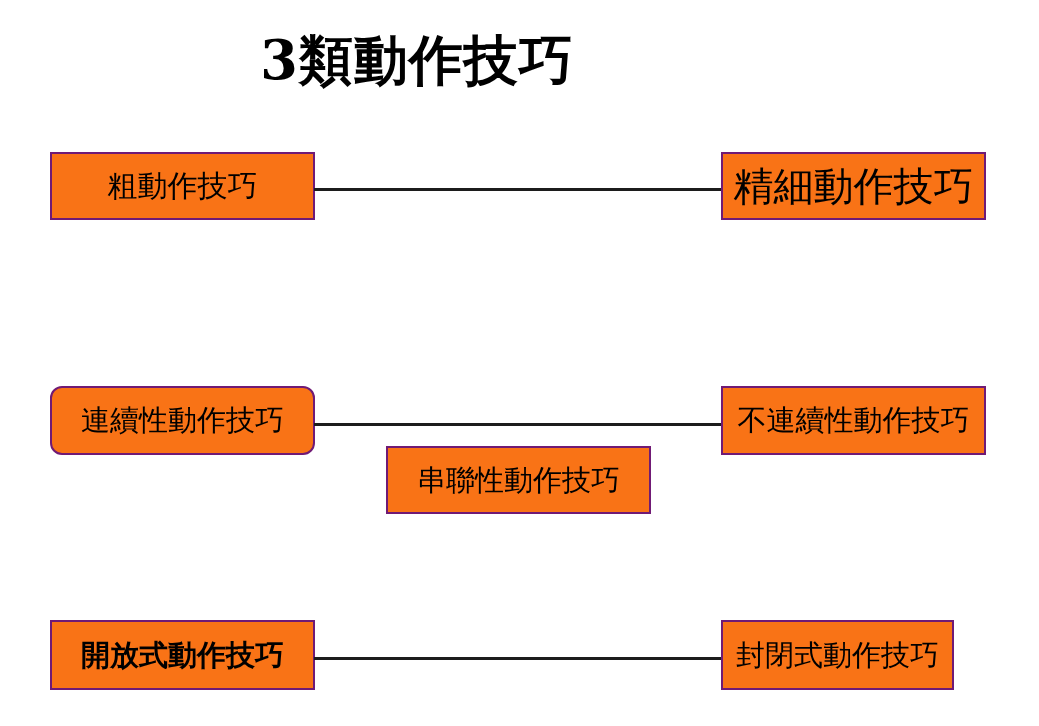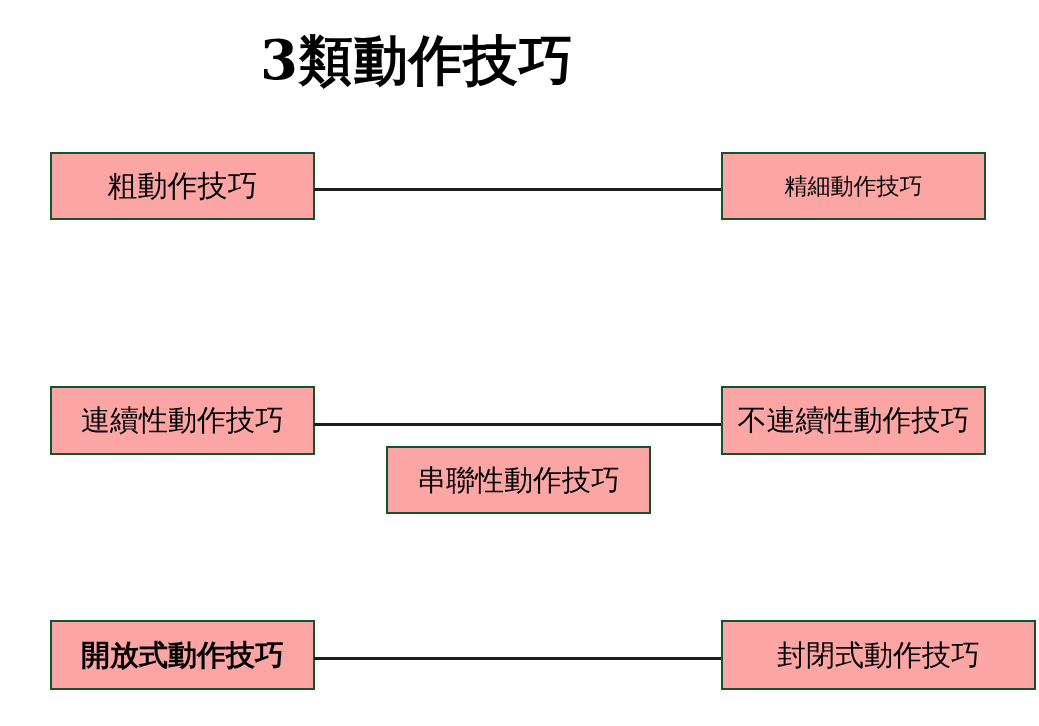--- a/index.html
+++ b/index.html
@@ -35,22 +35,22 @@
     line-height: 64px;
     letter-spacing: 1px;
     color: #000000;
     white-space: nowrap;
   }
 
   
   .node-box {
     position: absolute;
     box-sizing: border-box;
-    background: #fca5a5;
-    border: 2px solid #14532d;
+    background: #f97316;
+    border: 2px solid #701a75;
     display: flex;
     align-items: center;
     justify-content: center;
     color: #000000;
     font-family: "DejaVu Serif", "Liberation Serif", serif;
     font-weight: normal;
     white-space: nowrap;
     overflow: hidden;
   }
   .node-label {
@@ -60,46 +60,46 @@
 
   
   .box-gross {
     left: 50px;  top: 152px;  width: 265px; height: 68px;
   }
   .box-gross .node-label   { font-size: 30px; }
 
   .box-fine {
     left: 721px; top: 152px;  width: 265px; height: 68px;
   }
-  .box-fine .node-label    { font-size: 23px; }
+  .box-fine .node-label    { font-size: 40px; }
 
   
   .box-continuous {
-    left: 50px;  top: 386px;  width: 265px; height: 69px;
+    left: 50px;  top: 386px;  width: 265px; height: 69px; border-radius: 12px;
   }
   .box-continuous .node-label { font-size: 29px; }
 
   .box-discrete {
     left: 721px; top: 386px;  width: 265px; height: 69px;
   }
   .box-discrete .node-label   { font-size: 29px; }
 
   .box-serial {
     left: 386px; top: 446px;  width: 265px; height: 68px;
   }
   .box-serial .node-label     { font-size: 29px; }
 
   
   .box-open {
     left: 50px;  top: 620px;  width: 265px; height: 70px;
   }
   .box-open .node-label   { font-size: 29px; font-weight: bold; }
 
   .box-closed {
-    left: 721px; top: 620px;  width: 315px; height: 70px;
+    left: 721px; top: 620px;  width: 233px; height: 70px;
   }
   .box-closed .node-label { font-size: 29px; }
 
   
   .connector {
     position: absolute;
     height: 0;
     border-top: 3px solid #1c1c1c;
     left: 314px;
     width: 408px;

